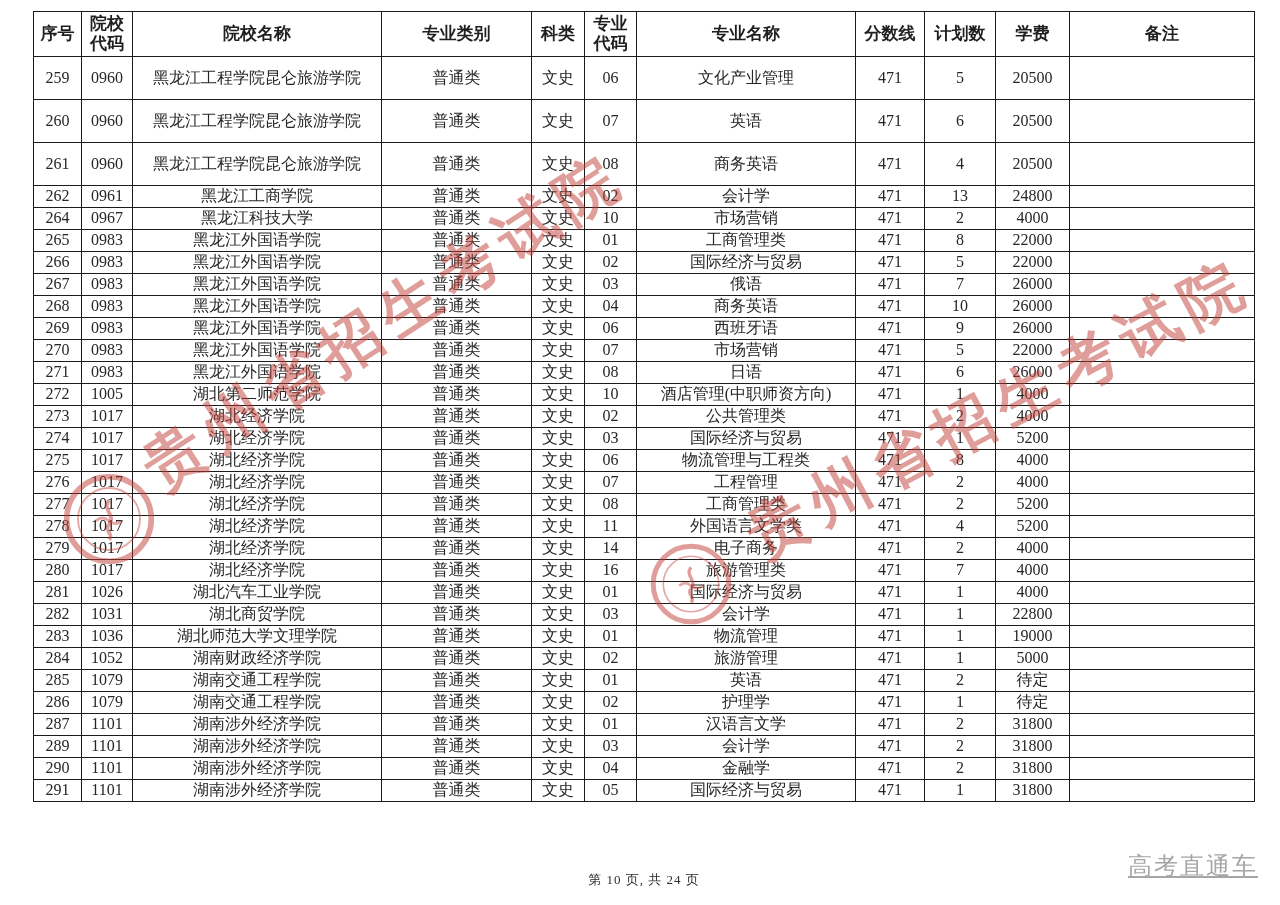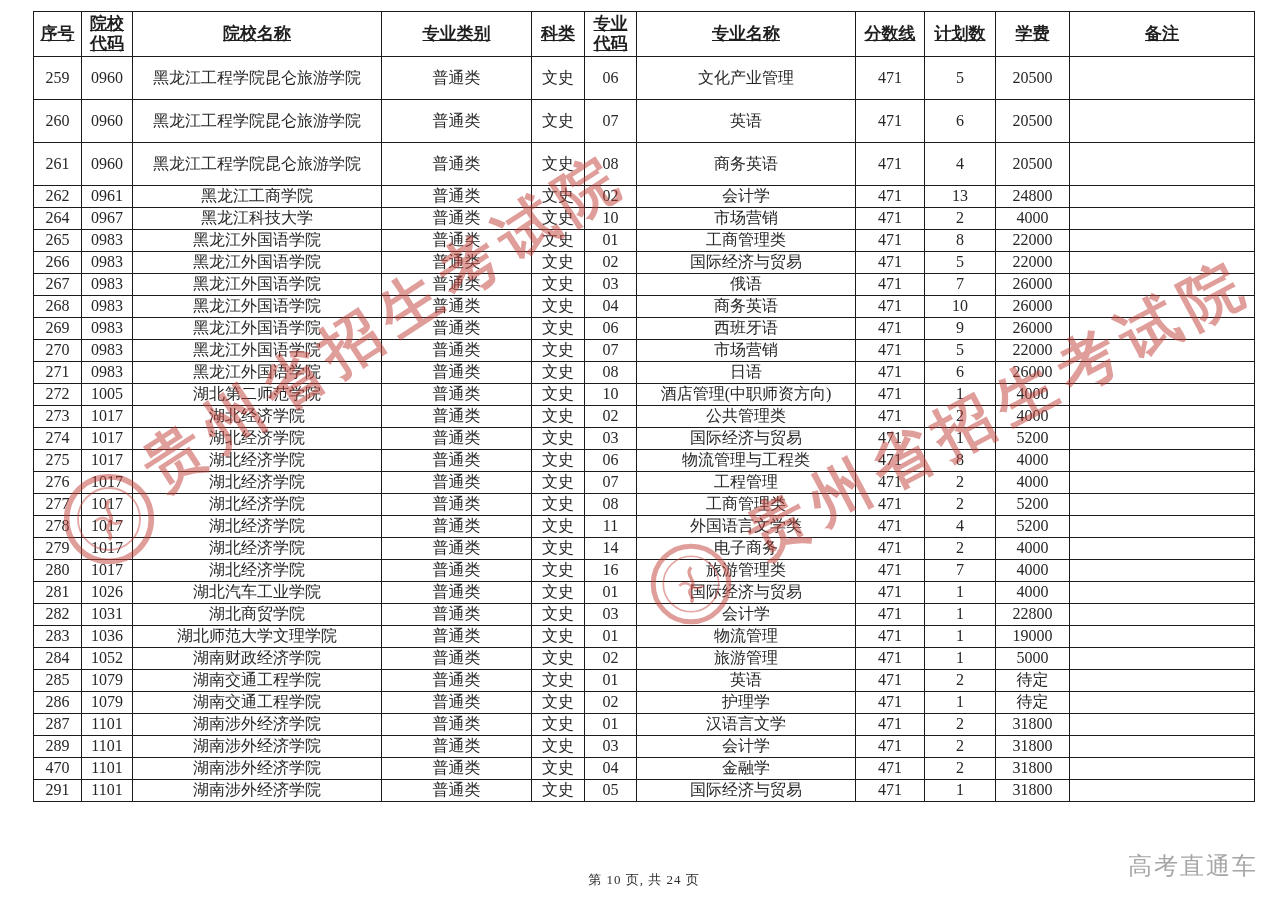--- a/index.html
+++ b/index.html
@@ -23,38 +23,38 @@
     border:1.6px solid #1b1b1b;
     padding:0 2px;
     text-align:center;
     overflow:hidden;
     white-space:nowrap;
   }
   table.doc th{
     font-size:17px;font-weight:bold;line-height:1.15;
     white-space:normal;
   }
-  thead tr{height:45px;text-decoration:underline;}
+  thead tr{height:45px;}
   tbody tr{height:22px;font-family:Liberation Serif, serif;}
   tbody tr.tall{height:43px;}
   tbody td{font-size:16px;line-height:1.05;color:#262626;}
   th.remark-h{text-align:left;padding-left:5px;}
   col.c0{width:48px}col.c1{width:51px}col.c2{width:249px}
   col.c3{width:150px}col.c4{width:53px}col.c5{width:52px}
   col.c6{width:219px}col.c7{width:69px}col.c8{width:71px}
   col.c9{width:74px}col.c10{width:185px}
 
   
   .page-info{
     position:absolute;left:33px;width:1222px;top:871px;
     text-align:center;font-size:13px;color:#2d2d2d;letter-spacing:1px;
   }
   .brand{
     position:absolute;top:850px;right:22px;
-    font-size:24px;color:#a6a6a6;letter-spacing:2px;
+    font-size:24px;color:#a6a6a6;letter-spacing:2px;text-decoration:underline;
   }
 
   
   .wm-layer{position:absolute;inset:0;pointer-events:none;z-index:5;}
   .wm-text{
     position:absolute;
     font-family:"Liberation Serif","DejaVu Serif",serif;
     font-size:60px;font-weight:600;
     letter-spacing:10px;white-space:nowrap;
     color:var(--wm-color, rgba(193,62,56,.5));
@@ -472,21 +472,21 @@
           <td>普通类</td>
           <td>文史</td>
           <td>03</td>
           <td>会计学</td>
           <td>471</td>
           <td>2</td>
           <td>31800</td>
           <td></td>
         </tr>
         <tr>
-          <td>470</td>
+          <td>290</td>
           <td>1101</td>
           <td>湖南涉外经济学院</td>
           <td>普通类</td>
           <td>文史</td>
           <td>04</td>
           <td>金融学</td>
           <td>471</td>
           <td>2</td>
           <td>31800</td>
           <td></td>

